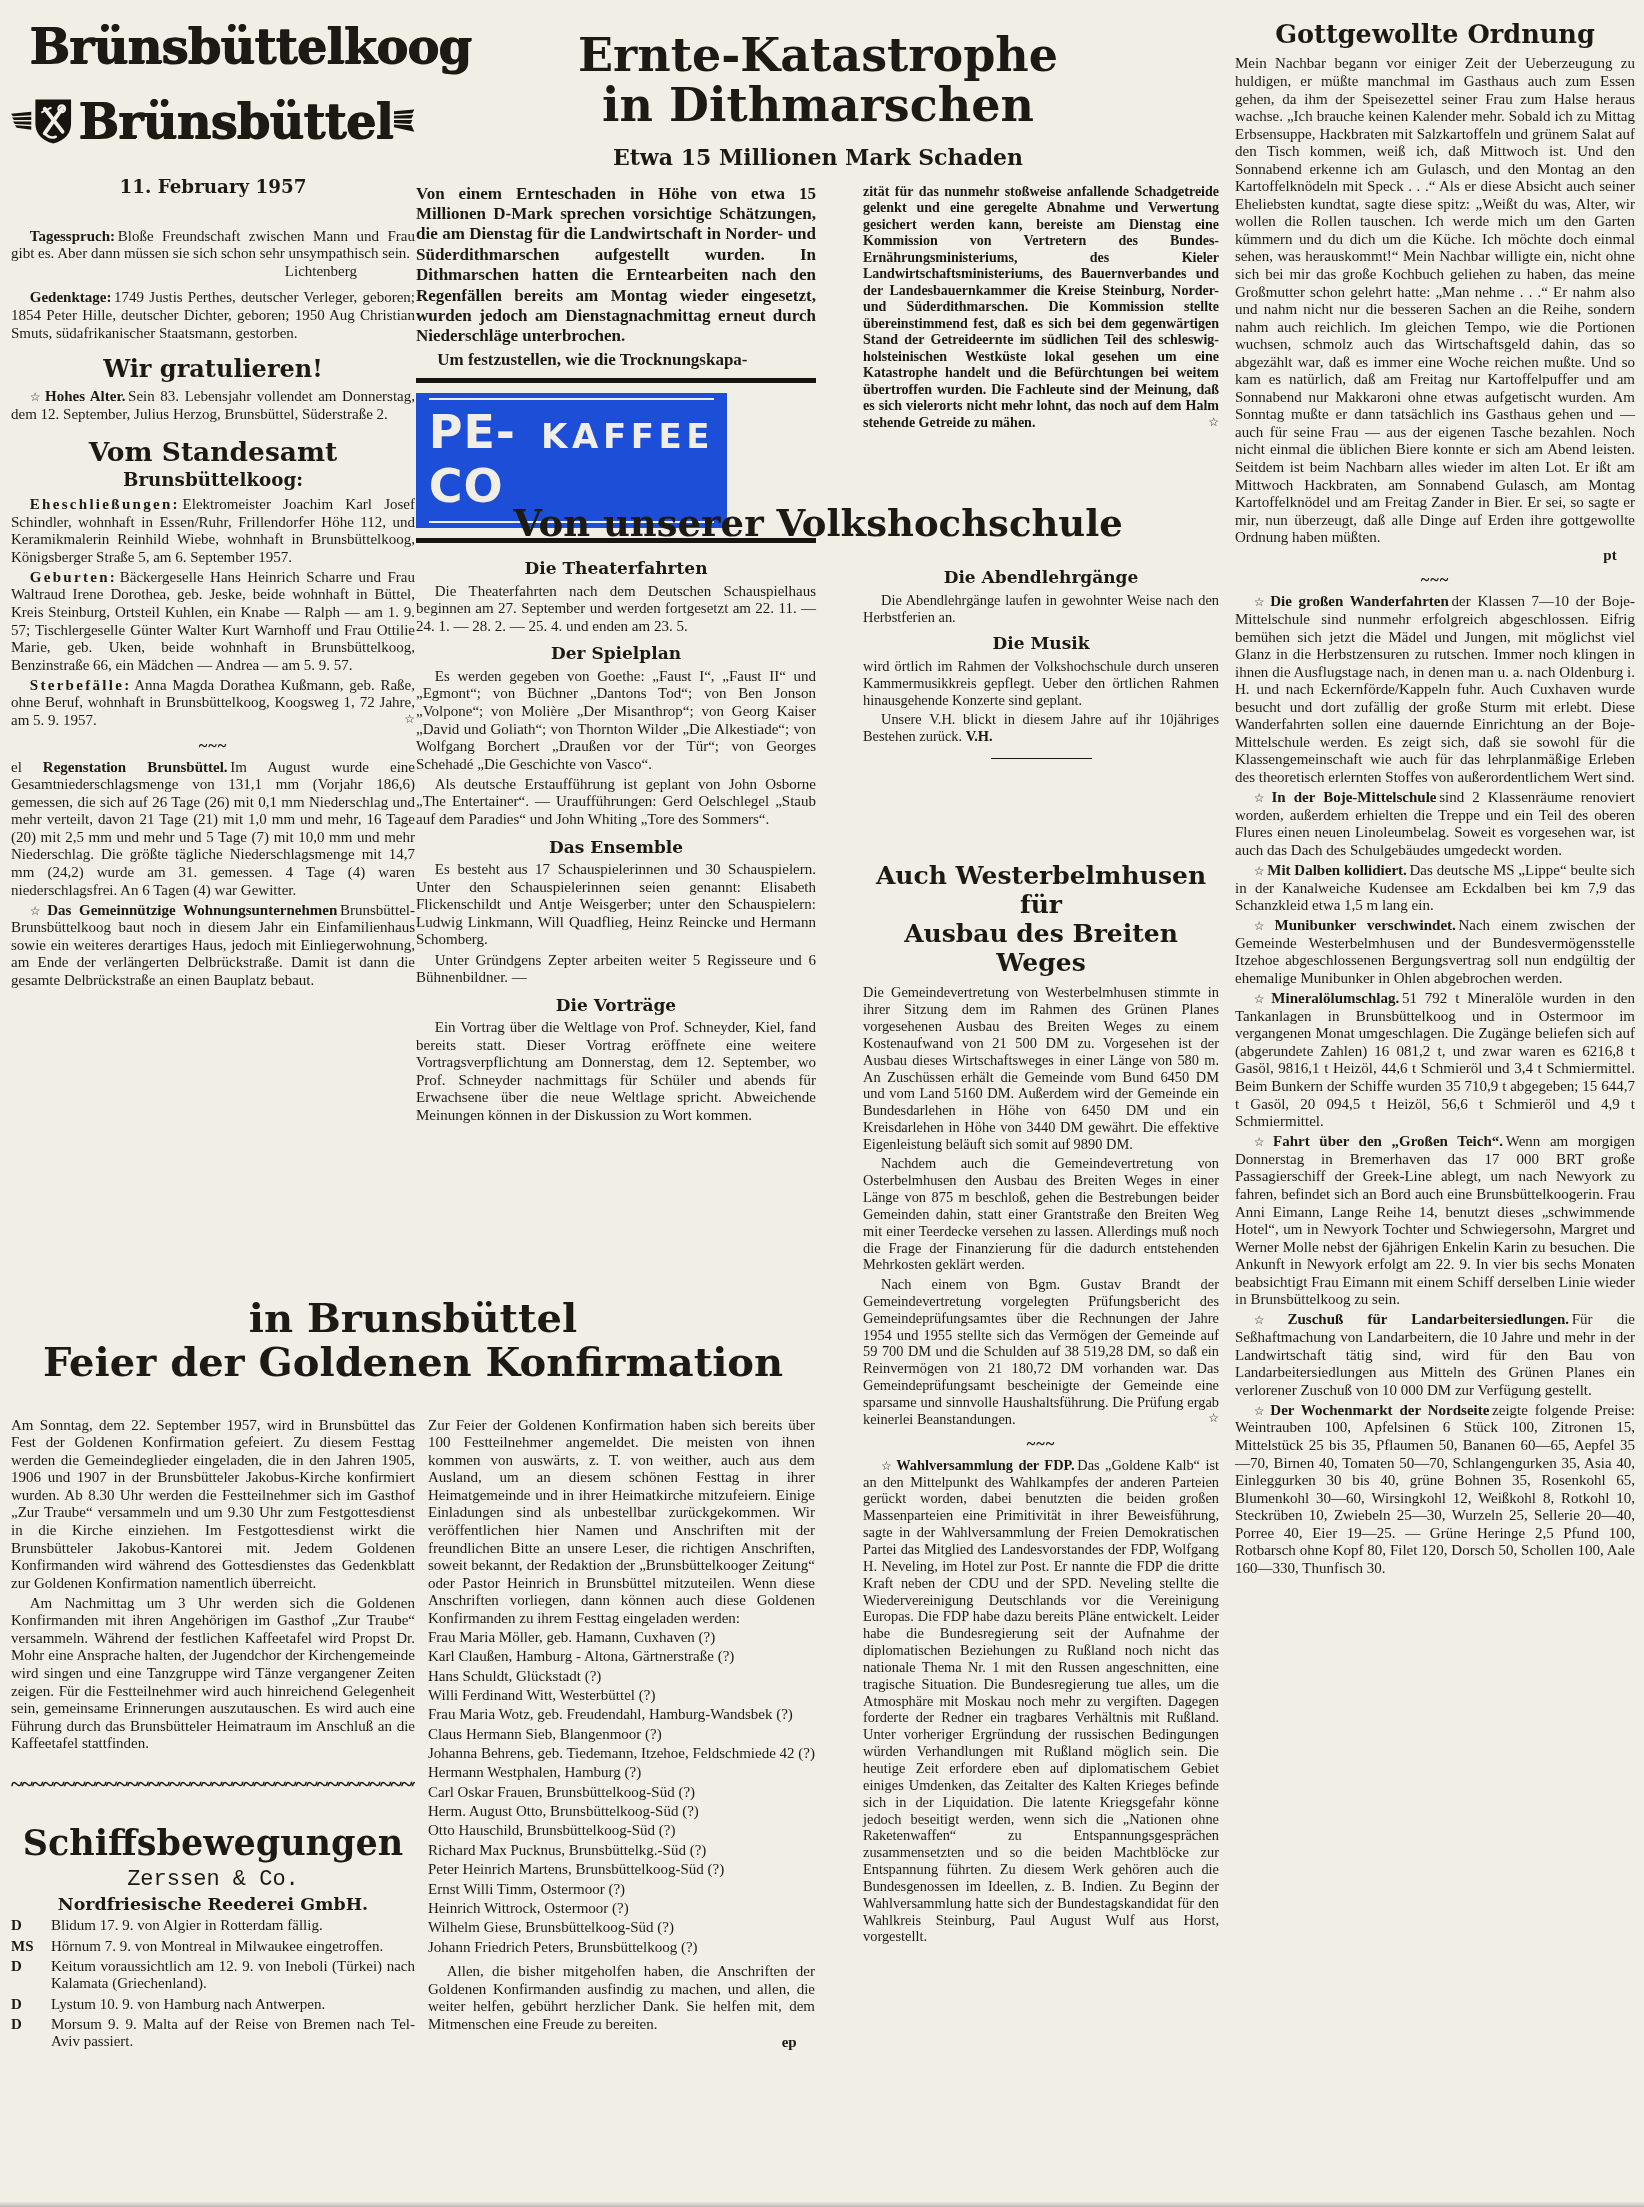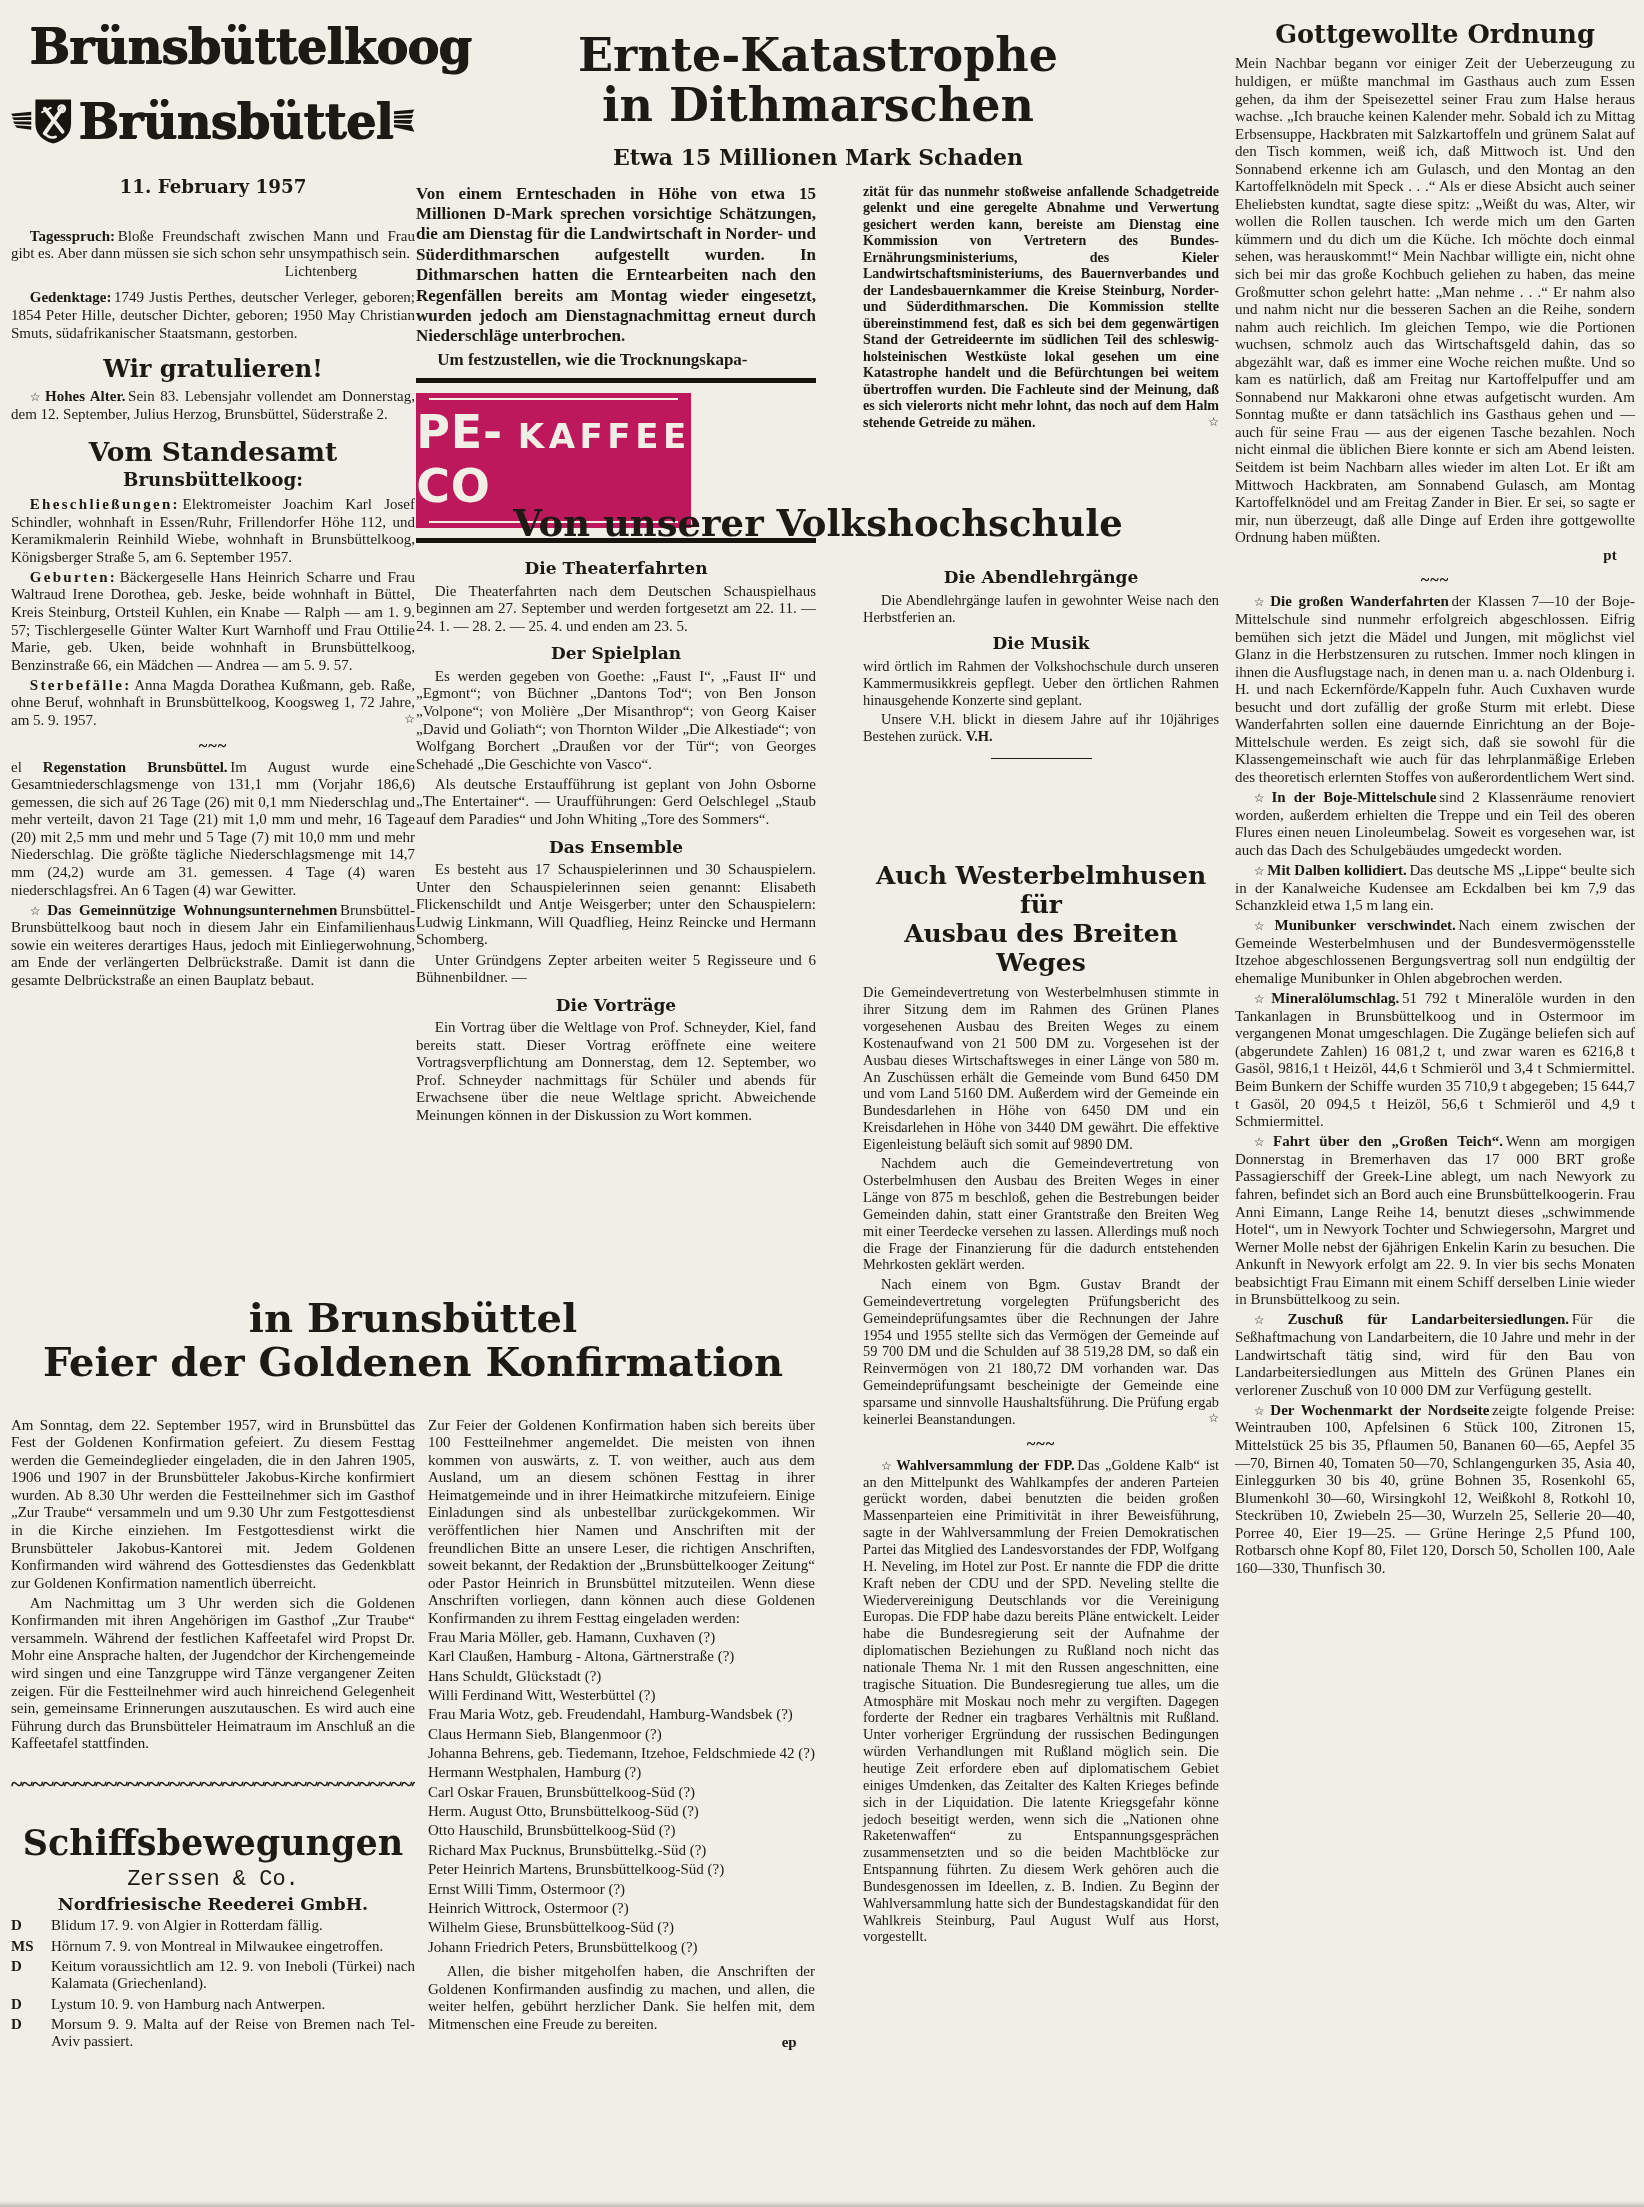--- a/index.html
+++ b/index.html
@@ -31,21 +31,21 @@
   #mast-line2{font-size:48px;line-height:1;padding-left:3.7px}
   #mast-date{font-family:"DejaVu Serif",serif;font-weight:700;font-size:18.3px;text-align:center;margin-top:9.1px}
   
   #ernte-head{font-size:46px;line-height:1.08}
   #ernte-sub{font-size:22px}
   .ernte-lead{font-weight:700;font-size:17px;line-height:1.2;text-align:justify}
   .ernte-cont{font-weight:700;font-size:14px;line-height:1.18;text-align:justify}
   
   #peco .rule{height:4.6px;background:#17140f;margin-bottom:10px}
   #peco .rule.bot{margin-bottom:0;margin-top:10px}
-  #peco .box{background:#be185d;width:275px;padding:5.5px 12.8px}
+  #peco .box{background:#1d4ed8;width:311px;padding:5.5px 12.8px}
   #peco .box-inner{border-top:2.7px solid #f1eee6;border-bottom:2.7px solid #f1eee6;
     display:flex;align-items:baseline;justify-content:center;gap:14.6px;padding:4.6px 0 8.2px}
   #peco .brand{font-family:"DejaVu Sans",sans-serif;font-weight:800;font-size:46px;color:#f1eee6;letter-spacing:0.9px}
   #peco .product{font-family:"DejaVu Sans",sans-serif;font-weight:700;font-size:34px;color:#f1eee6;letter-spacing:4.6px}
   
   #vhs-head{font-size:37px}
   .vhs-h{font-family:"DejaVu Serif",serif;font-weight:700;font-size:17px;text-align:center;margin:9.1px 0 3.7px}
   .thin-rule{width:101px;border-top:1.8px solid #1d1a15;margin:12.8px auto 0}
   
   #west-head{font-size:25px;line-height:1.16;margin-bottom:7.3px}
@@ -99,21 +99,21 @@
           <polygon points="2,33 38,35 44,48 2,39"></polygon>
         </g>
       </svg>
     </div>
     <div id="mast-date">11. February 1957</div>
   </div>
 
   <div class="abs body-txt" style="left:11px;top:225px;width:404px;">
     <p class="para ni"><span class="lead" style="text-indent:1.25em;display:inline-block">Tagesspruch:</span><span>Bloße Freundschaft zwischen Mann und Frau gibt es. Aber dann müssen sie sich schon sehr unsympathisch sein.</span></p>
     <div class="attrib">Lichtenberg</div>
-    <p class="para" style="margin-top:9.1px"><span class="lead">Gedenktage:</span><span>1749 Justis Perthes, deutscher Verleger, geboren; 1854 Peter Hille, deutscher Dichter, geboren; 1950 May Christian Smuts, südafrikanischer Staatsmann, gestorben.</span></p>
+    <p class="para" style="margin-top:9.1px"><span class="lead">Gedenktage:</span><span>1749 Justis Perthes, deutscher Verleger, geboren; 1854 Peter Hille, deutscher Dichter, geboren; 1950 Aug Christian Smuts, südafrikanischer Staatsmann, gestorben.</span></p>
 
     <div class="hc h-grat">Wir gratulieren!</div>
     <p class="para"><span class="star">☆</span><span class="lead">Hohes Alter.</span><span>Sein 83. Lebensjahr vollendet am Donnerstag, dem 12. September, Julius Herzog, Brunsbüttel, Süderstraße 2.</span></p>
 
     <div class="hc h-stand">Vom Standesamt</div>
     <div class="hc h-sub">Brunsbüttelkoog:</div>
     <p class="para"><span class="spaced">Eheschließungen:</span><span>Elektromeister Joachim Karl Josef Schindler, wohnhaft in Essen/Ruhr, Frillendorfer Höhe 112, und Keramikmalerin Reinhild Wiebe, wohnhaft in Brunsbüttelkoog, Königsberger Straße 5, am 6. September 1957.</span></p>
     <p class="para"><span class="spaced">Geburten:</span><span>Bäckergeselle Hans Heinrich Scharre und Frau Waltraud Irene Dorothea, geb. Jeske, beide wohnhaft in Büttel, Kreis Steinburg, Ortsteil Kuhlen, ein Knabe — Ralph — am 1. 9. 57; Tischlergeselle Günter Walter Kurt Warnhoff und Frau Ottilie Marie, geb. Uken, beide wohnhaft in Brunsbüttelkoog, Benzinstraße 66, ein Mädchen — Andrea — am 5. 9. 57.</span></p>
     <p class="para"><span class="spaced">Sterbefälle:</span><span>Anna Magda Dorathea Kußmann, geb. Raße, ohne Beruf, wohnhaft in Brunsbüttelkoog, Koogsweg 1, 72 Jahre, am 5. 9. 1957.</span><span class="endstar">☆</span></p>
 

